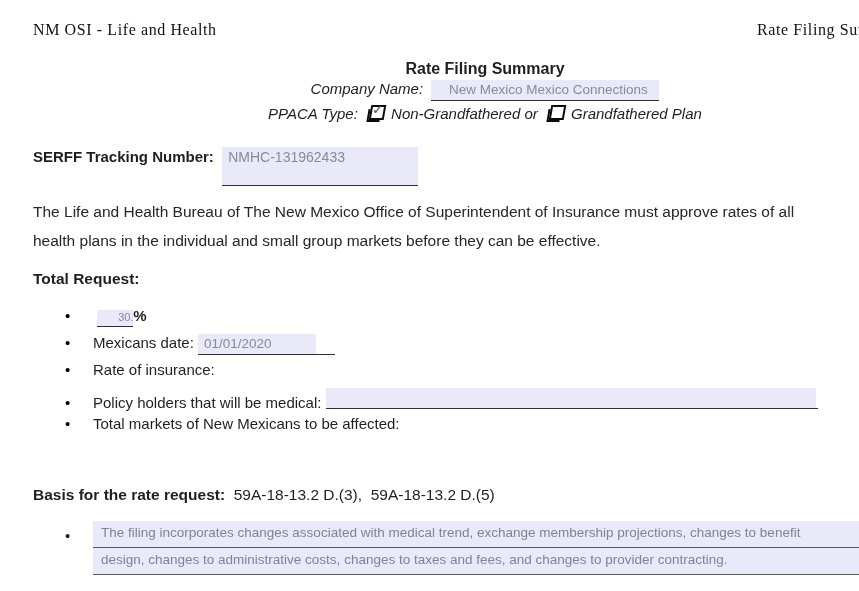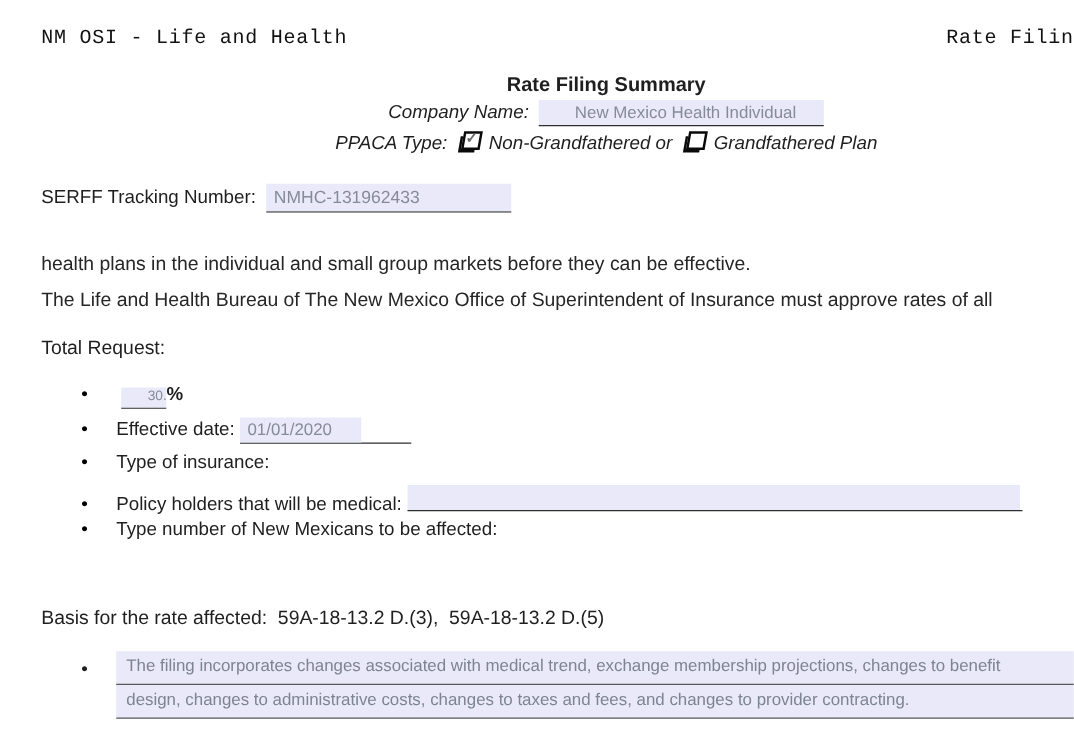--- a/index.html
+++ b/index.html
@@ -4,35 +4,35 @@
 <style>
   html,body{margin:0;padding:0;}
   body{
     width:859px;height:591px;overflow:hidden;background:#ffffff;
     font-family:"Liberation Sans",sans-serif;color:#1f1f1f;
     position:relative;
   }
   .page{position:absolute;left:0;top:0;width:970px;height:591px;}
 
   
-  .hdr{position:absolute;font-family:Liberation Mono, monospace;font-size:16px;
+  .hdr{position:absolute;font-family:Liberation Serif, serif;font-size:16px;
        letter-spacing:0.6px;color:#111;white-space:nowrap;}
   .hdr-left{left:33px;top:21px;}
   .hdr-right{left:757px;top:21px;}
 
   
   .c-line{position:absolute;left:0;width:970px;text-align:center;white-space:nowrap;}
   .title{top:60px;font-size:16px;font-weight:bold;}
   .company{top:80px;font-size:15px;}
   .ppaca{top:105px;font-size:15px;}
   .bi{font-weight:normal;font-style:italic;}
 
   
   .row{position:absolute;left:33px;white-space:nowrap;font-size:15px;}
-  .lbl-b{font-weight:normal;text-align:right;}
+  .lbl-b{font-weight:bold;text-align:right;}
 
   
   .field{display:inline-flex;align-items:flex-end;border-bottom:1.6px solid #2f2f2f;
          vertical-align:baseline;}
   .fbg{background:#e9e9f9;height:20px;line-height:19px;color:#868b99;
        font-size:13.5px;padding-left:6px;box-sizing:border-box;overflow:hidden;}
 
   .paragraph{position:absolute;left:33px;top:197px;font-size:15.5px;line-height:29px;
              color:#262626;white-space:nowrap;}
 
@@ -62,85 +62,85 @@
 <div class="page">
 
   <div class="hdr hdr-left">NM OSI - Life and Health</div>
   <div class="hdr hdr-right">Rate Filing Summary</div>
 
   <div class="c-line title">Rate Filing Summary</div>
 
   <div class="c-line company">
     <span class="bi">Company Name:</span>
     <span>&nbsp;</span><span class="field" style="width:228px">
-        <span class="fbg" style="width:228px">New Mexico Health Individual</span>
+        <span class="fbg" style="width:228px">New Mexico Mexico Connections</span>
       </span>
   </div>
 
   <div class="c-line ppaca">
     <span class="bi">PPACA Type:</span>
     <span class="cb checked"></span><span class="bi">Non-Grandfathered or</span>
     <span class="cb"></span><span class="bi">Grandfathered Plan</span>
   </div>
 
   <div class="row" style="top:147px">
     <span class="lbl-b">SERFF Tracking Number:</span>
     <span>&nbsp;</span><span class="field" style="width:196px">
-        <span class="fbg" style="width:196px;height:22px;line-height:21px;font-size:14px">NMHC-131962433</span>
+        <span class="fbg" style="width:196px;height:38px;line-height:21px;font-size:14px">NMHC-131962433</span>
       </span>
   </div>
 
   <div class="paragraph">
+    <div>The Life and Health Bureau of The New Mexico Office of Superintendent of Insurance must approve rates of all</div>
     <div>health plans in the individual and small group markets before they can be effective.</div>
-    <div>The Life and Health Bureau of The New Mexico Office of Superintendent of Insurance must approve rates of all</div>
   </div>
 
   <div class="row lbl-b" style="top:270px;font-size:15.5px">Total Request:</div>
 
   <div class="bullet-row" style="top:307px">
     <span class="dot">•</span>
     <span>&nbsp;</span>
       <span class="field" style="width:36px">
         <span class="fbg" style="width:36px;height:16px;line-height:15px;font-size:11px;padding-left:21px">30.03</span>
       </span>
       <span class="pct">%</span>
   </div>
 
   <div class="bullet-row" style="top:334px">
     <span class="dot">•</span>
-    <span>Effective date:</span>
+    <span>Mexicans date:</span>
     <span>&nbsp;</span>
       <span class="field" style="width:137px">
-        <span class="fbg" style="width:97px">01/01/2020</span>
+        <span class="fbg" style="width:118px">01/01/2020</span>
       </span>
   </div>
 
   <div class="bullet-row" style="top:361px">
     <span class="dot">•</span>
-    <span>Type of insurance:</span>
+    <span>Rate of insurance:</span>
     <span>&nbsp;</span>
   </div>
 
   <div class="bullet-row" style="top:388px">
     <span class="dot">•</span>
     <span>Policy holders that will be medical:</span>
     <span>&nbsp;</span>
       <span class="field" style="width:492px">
         <span class="fbg" style="width:490px"></span>
       </span>
   </div>
 
   <div class="bullet-row" style="top:415px">
     <span class="dot">•</span>
-    <span>Type number of New Mexicans to be affected:</span>
+    <span>Total markets of New Mexicans to be affected:</span>
     <span>&nbsp;</span>
   </div>
 
   <div class="row" style="top:486px;font-size:15.5px">
-    <span class="lbl-b">Basis for the rate affected:</span>
+    <span class="lbl-b">Basis for the rate request:</span>
     <span>&nbsp;</span><span>59A-18-13.2 D.(3),&nbsp; 59A-18-13.2 D.(5)</span>
   </div>
 
   <span class="exp-dot">•</span>
   <div class="exp">
     <div class="xline">The filing incorporates changes associated with medical trend, exchange membership projections, changes to benefit</div>
     <div class="xline">design, changes to administrative costs, changes to taxes and fees, and changes to provider contracting.</div>
   </div>
 
 </div>

